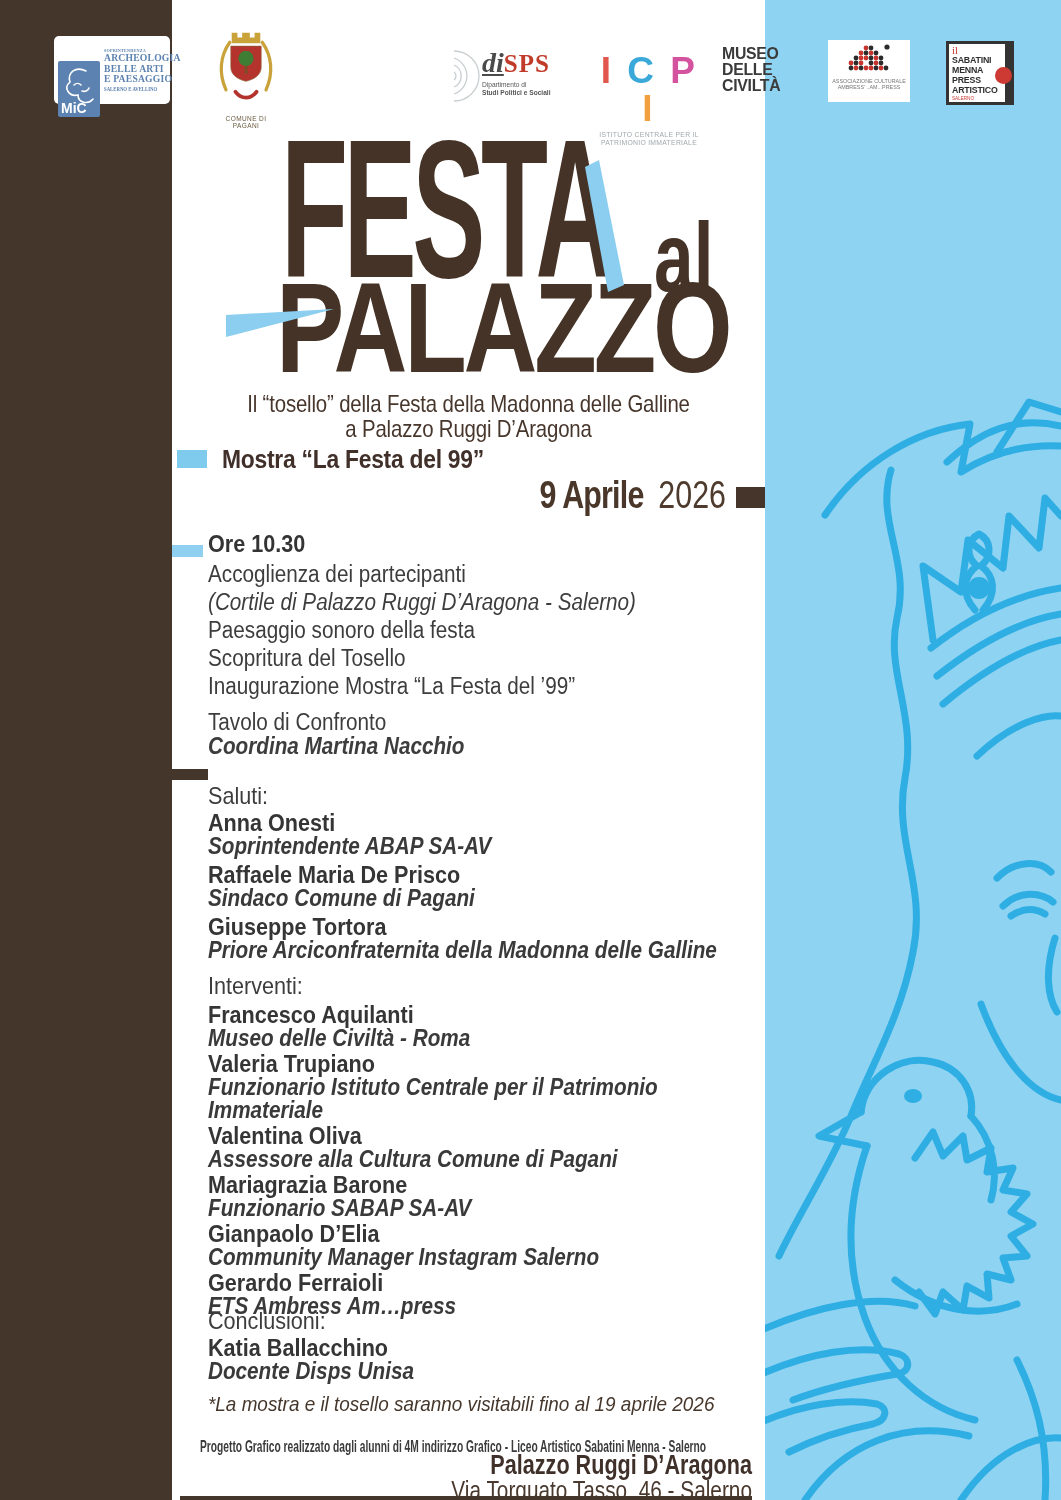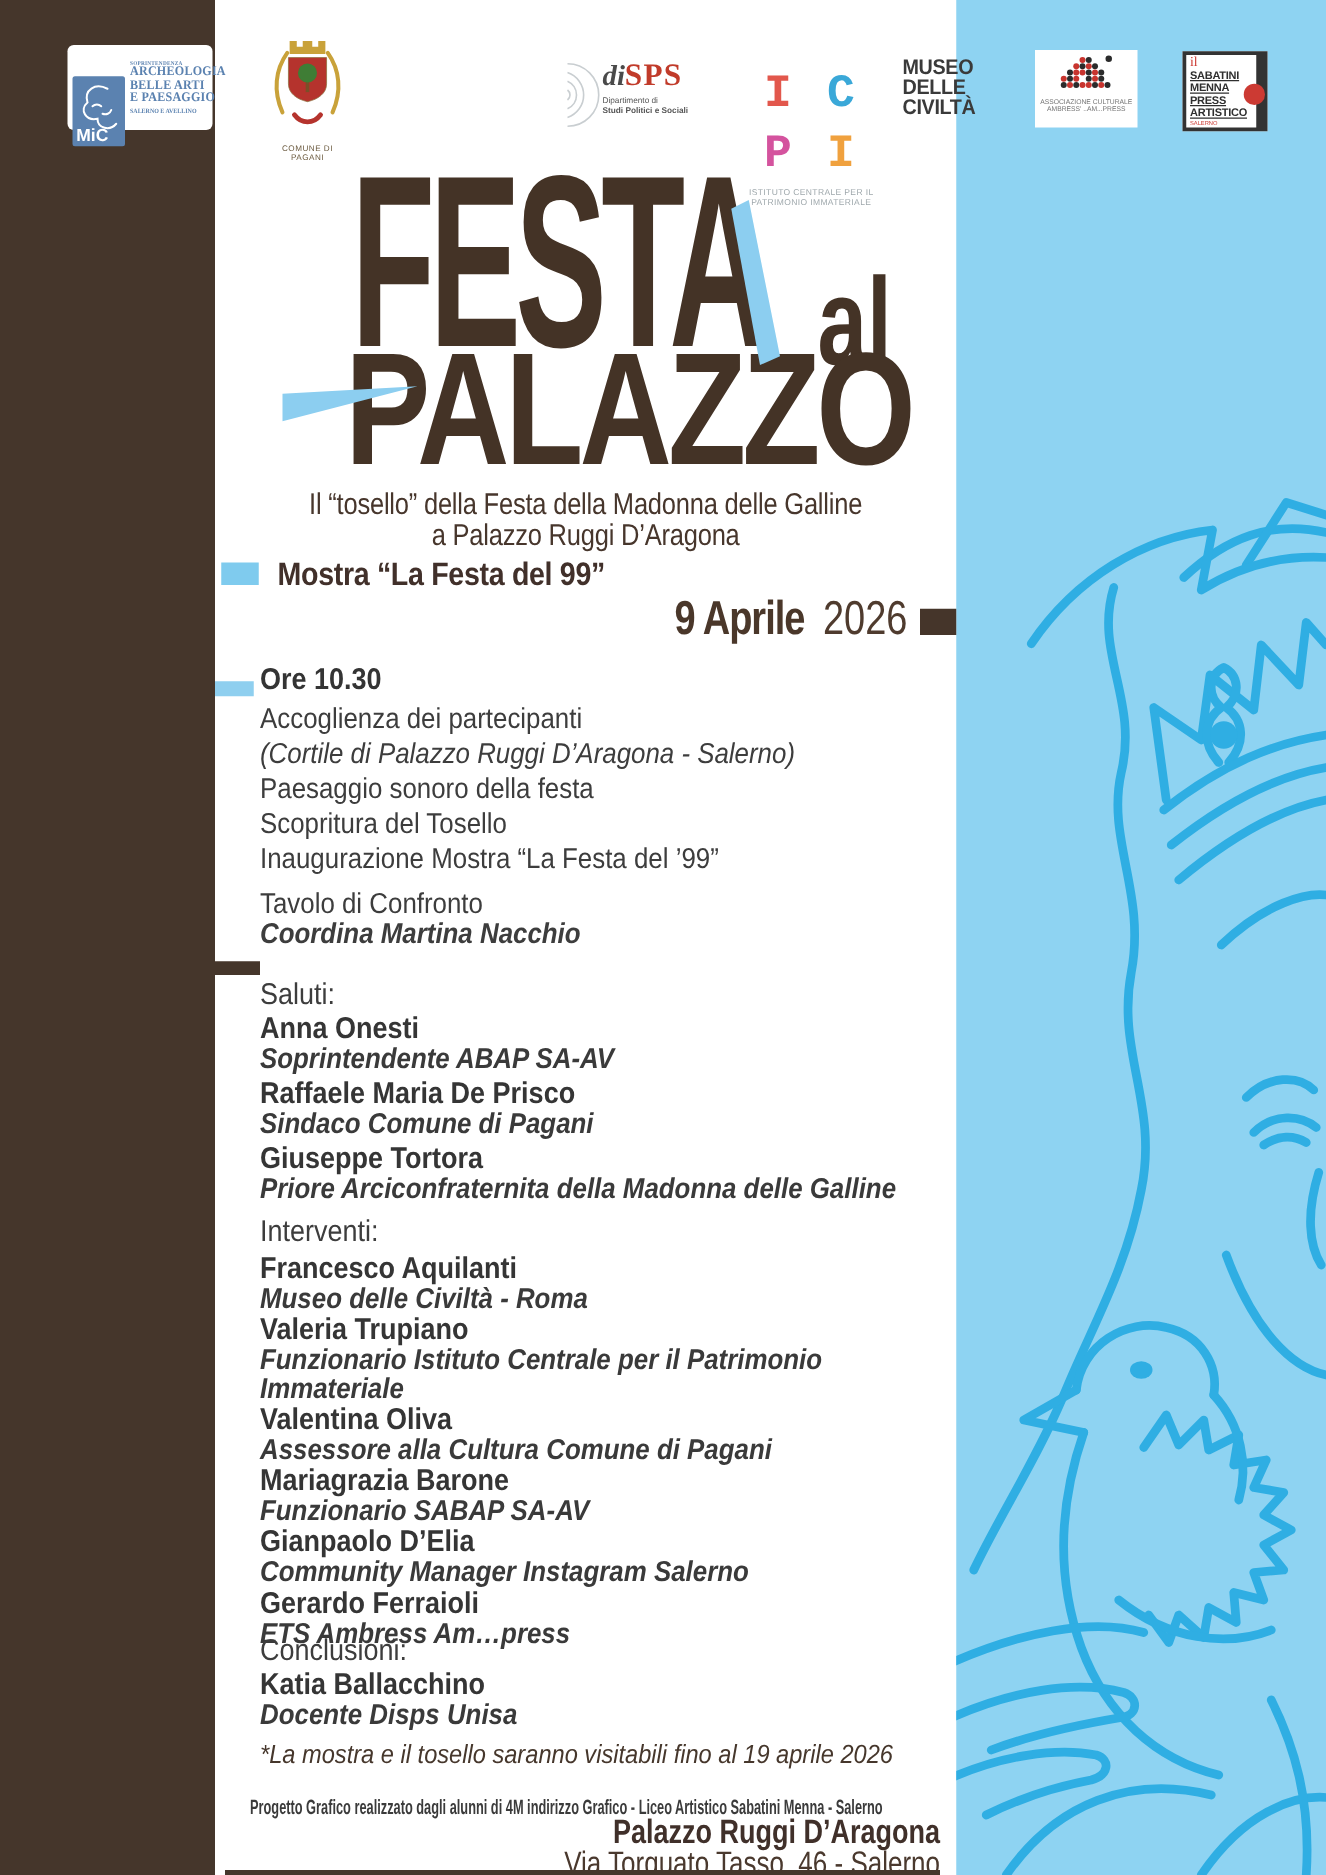--- a/index.html
+++ b/index.html
@@ -20,38 +20,38 @@
   .mic-top{font-size:4.6px;letter-spacing:.2px;}
   .mic-line{font-size:10.5px;line-height:10.6px;letter-spacing:.2px;}
   .mic-bottom{font-size:5.2px;margin-top:1px;}
   .logo-pagani{position:absolute;left:213px;top:27px;width:66px;text-align:center;}
   .pagani-caption{font-size:6.5px;color:#6B5A3F;letter-spacing:.4px;margin-top:2px;}
   .logo-arci{position:absolute;left:318px;top:40px;width:120px;text-align:center;}
   .arci-text{font-size:10.5px;font-weight:700;color:#1D1D1D;line-height:12.5px;margin-top:3px;}
   .logo-disps{position:absolute;left:446px;top:47px;display:flex;align-items:flex-start;}
   .disps-col{display:flex;flex-direction:column;margin-left:2px;}
   .disps-main{display:flex;align-items:baseline;}
-  .disps-di{font-family:"Liberation Serif",serif;font-style:italic;font-weight:700;font-size:23px;color:#4A4A4A;}
+  .disps-di{font-family:"Liberation Serif",serif;font-style:italic;font-weight:700;font-size:28px;color:#4A4A4A;text-decoration:underline;}
   .disps-sps{font-family:"Liberation Serif",serif;font-weight:700;font-size:25px;color:#C13B2A;letter-spacing:1px;}
   .disps-sub{font-size:6.6px;color:#555;line-height:7.6px;margin-top:2px;}
   .disps-sub .b{font-weight:700;}
   .logo-icpi{position:absolute;left:592px;top:52px;width:114px;text-align:center;}
-  .icpi-letters{font-family:Liberation Mono, monospace;font-weight:700;font-size:37px;line-height:48px;letter-spacing:3px;}
+  .icpi-letters{font-family:Liberation Sans, sans-serif;font-weight:700;font-size:37px;line-height:38px;letter-spacing:3px;}
   .icpi-l1{color:#E2574C}.icpi-l2{color:#3AA8D8}.icpi-l3{color:#D4539E}.icpi-l4{color:#F0A13E}
   .icpi-sub{font-size:6.8px;color:#9FA8AC;line-height:8px;margin-top:3px;letter-spacing:.3px;}
   .logo-museo{position:absolute;left:722px;top:46px;font-weight:700;color:#3A3A3A;font-size:17px;
               line-height:15.8px;letter-spacing:-.3px;transform:scaleX(.93);transform-origin:left top;}
   .logo-ambress{position:absolute;left:828px;top:40px;width:82px;height:62px;background:#fff;text-align:center;
                 padding-top:4px;box-sizing:border-box;}
   .ambress-sub{font-size:5.4px;color:#777;line-height:6.4px;margin-top:2px;}
   .logo-sabatini{position:absolute;left:946px;top:41px;width:68px;height:64px;background:#fff;
                  border:3px solid #333;border-right:9px solid #333;box-sizing:border-box;padding:2px 3px;}
   .sab-circle{position:absolute;right:-7px;top:23px;width:17px;height:17px;border-radius:50%;background:#CC3A33;}
   .sab-il{font-family:"Liberation Serif",serif;color:#CC3A33;font-size:11px;line-height:9px;}
-  .sab-line{font-size:8.8px;font-weight:700;color:#2F2F2F;line-height:10px;letter-spacing:-.2px;text-decoration:underline;}
+  .sab-line{font-size:8.8px;font-weight:700;color:#2F2F2F;line-height:10px;letter-spacing:-.2px;}
   .sab-city{font-size:4.6px;color:#CC3A33;margin-top:1px;}
   
   .t-festa{position:absolute;left:281px;top:112px;font-size:196px;font-weight:700;color:#443326;
            letter-spacing:-8px;line-height:1;transform:scaleX(.56);transform-origin:left top;white-space:nowrap;}
   .t-al{position:absolute;left:654px;top:200px;font-size:99px;font-weight:700;color:#443326;
         transform:scaleX(.72);transform-origin:left top;}
   .t-palazzo{position:absolute;left:276px;top:264px;font-size:128px;font-weight:700;color:#443326;
              letter-spacing:-4px;line-height:1;transform:scaleX(.8);transform-origin:left top;white-space:nowrap;}
   .wedges{position:absolute;left:0;top:0;pointer-events:none;}
   

